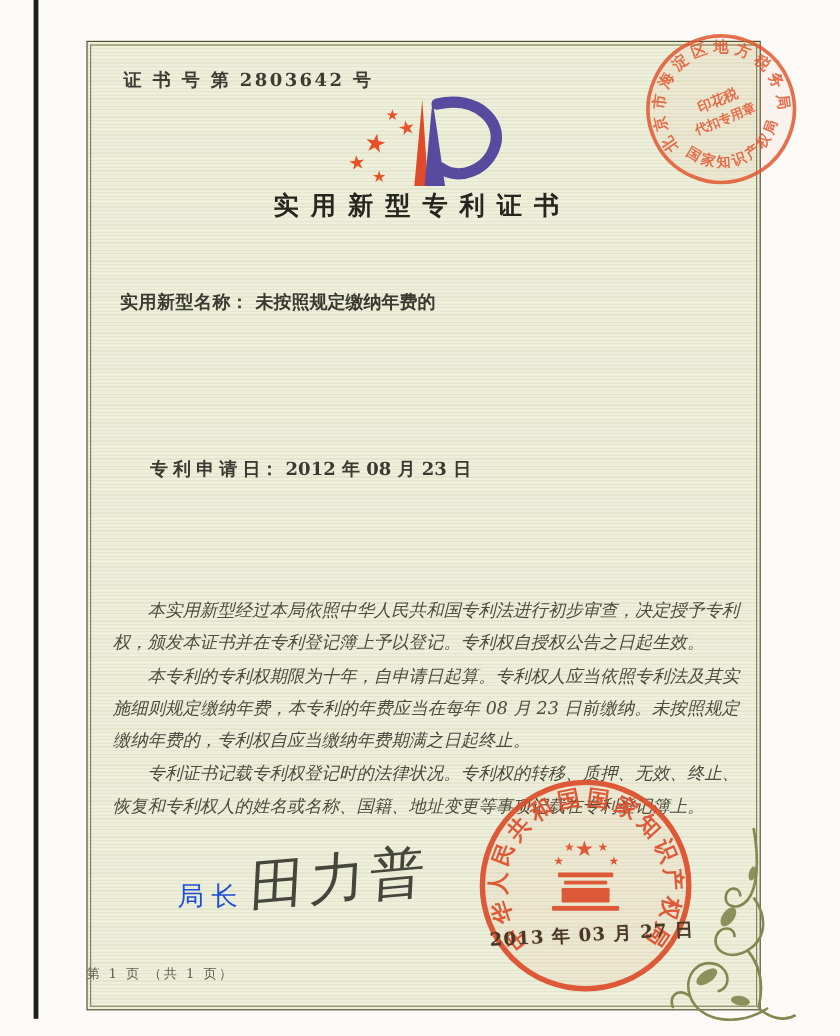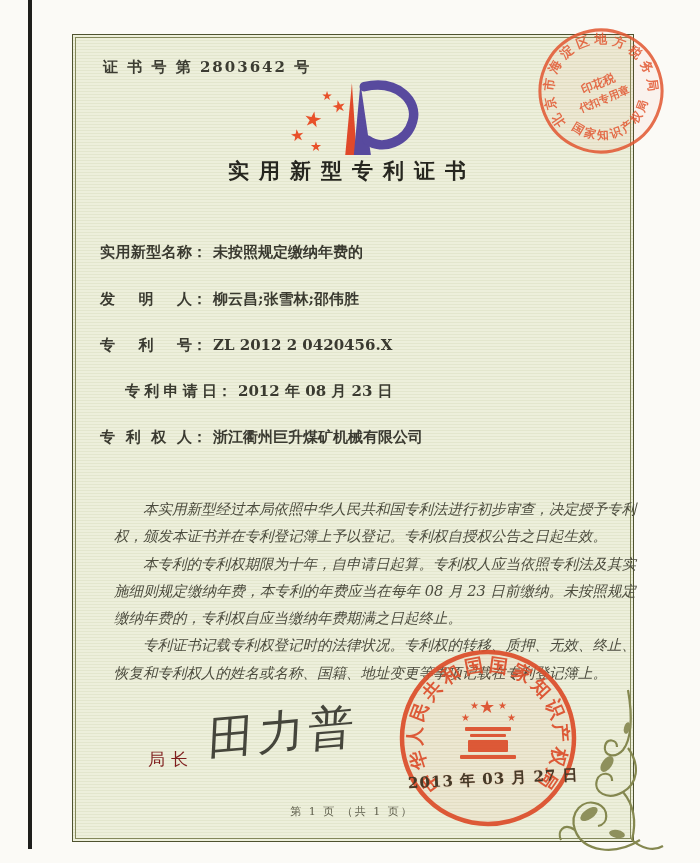--- a/index.html
+++ b/index.html
@@ -13,28 +13,28 @@
          background:repeating-linear-gradient(0deg,#edefdb 0px,#edefdb 2px,#e3e6cd 2px,#e3e6cd 3px);}
   #frame-inner{left:2px;top:2px;right:2px;bottom:2px;position:absolute;border:1px solid #83875a;}
   
   #cert-number{left:103px;top:58px;font-size:15px;font-weight:600;letter-spacing:2px;color:#3c3c32;}
   #title{left:72px;top:157px;width:560px;text-align:center;font-size:21px;font-weight:bold;
          letter-spacing:10px;color:#26261f;}
   .field-row{left:100px;font-size:15px;font-weight:600;color:#3a3a30;white-space:nowrap;}
   .flabel{display:inline-block;width:92px;text-align:justify;text-align-last:justify;}
   .colon{margin-right:6px;}
   #body-text{left:94px;top:496px;width:522px;font-size:14.5px;line-height:1.88;
-             font-style:italic;color:#4c4c3e;text-align:justify;margin-left:20px;}
+             font-style:italic;color:#4c4c3e;text-align:justify;}
   #body-text p{margin:0;text-indent:2em;}
-  #director-row{left:148px;top:748px;font-size:17px;letter-spacing:6px;color:#7f1d1d;}
+  #director-row{left:148px;top:732px;font-size:22px;letter-spacing:6px;color:#1d4ed8;}
   #signature{left:208px;top:700px;width:190px;font-size:46px;color:#2f2f27;
              transform:rotate(-5deg) skewX(-8deg);letter-spacing:4px;opacity:.88;}
   #seal-date{left:408px;top:769px;width:200px;font-size:15px;font-weight:bold;color:#443a28;
              transform:rotate(-3deg);letter-spacing:1px;text-shadow:0 0 1px rgba(200,60,30,.35);}
-  #footer-page{left:72px;top:804px;width:560px;text-align:center;font-size:11px;color:#60604e;letter-spacing:2px;}
+  #footer-page{left:72px;top:804px;width:560px;text-align:left;font-size:11px;color:#60604e;letter-spacing:2px;}
   svg text{font-family:"DejaVu Serif","Liberation Serif",serif;}
 </style>
 </head>
 <body>
 
 <div id="page">
 
   <div id="frame" class="abs">
     <div id="frame-inner"></div>
   </div>
@@ -87,31 +87,22 @@
         <textPath href="#stampBottom" textLength="94" lengthAdjust="spacing">国家知识产权局</textPath>
       </text>
       <text x="66" y="62" font-size="11.5" font-weight="bold" fill="#e25630" text-anchor="middle">印花税</text>
       <text x="66" y="78" font-size="10.5" font-weight="bold" fill="#e25630" text-anchor="middle">代扣专用章</text>
     </g>
   </svg>
 
   <div class="abs field-row" style="top:243px;">
     <span class="flabel">实用新型名称</span><span class="colon">：</span><span>未按照规定缴纳年费的</span>
   </div>
-  <div class="abs field-row" style="top:290px;">
-    <span class="flabel">发明人</span><span class="colon">：</span><span>柳云昌;张雪林;邵伟胜</span>
-  </div>
-  <div class="abs field-row" style="top:336px;">
-    <span class="flabel">专利号</span><span class="colon">：</span><span>ZL 2012 2 0420456.X</span>
-  </div>
   <div class="abs field-row" style="top:382px;margin-left:25px;">
     <span class="flabel">专利申请日</span><span class="colon">：</span><span>2012 年 08 月 23 日</span>
-  </div>
-  <div class="abs field-row" style="top:428px;">
-    <span class="flabel">专利权人</span><span class="colon">：</span><span>浙江衢州巨升煤矿机械有限公司</span>
   </div>
 
   <div id="body-text" class="abs">
     <p>本实用新型经过本局依照中华人民共和国专利法进行初步审查，决定授予专利权，颁发本证书并在专利登记簿上予以登记。专利权自授权公告之日起生效。</p>
     <p>本专利的专利权期限为十年，自申请日起算。专利权人应当依照专利法及其实施细则规定缴纳年费，本专利的年费应当在每年 08 月 23 日前缴纳。未按照规定缴纳年费的，专利权自应当缴纳年费期满之日起终止。</p>
     <p>专利证书记载专利权登记时的法律状况。专利权的转移、质押、无效、终止、恢复和专利权人的姓名或名称、国籍、地址变更等事项记载在专利登记簿上。</p>
   </div>
 
   <div id="director-row" class="abs">局长</div>
   <div id="signature" class="abs">田力普</div>

